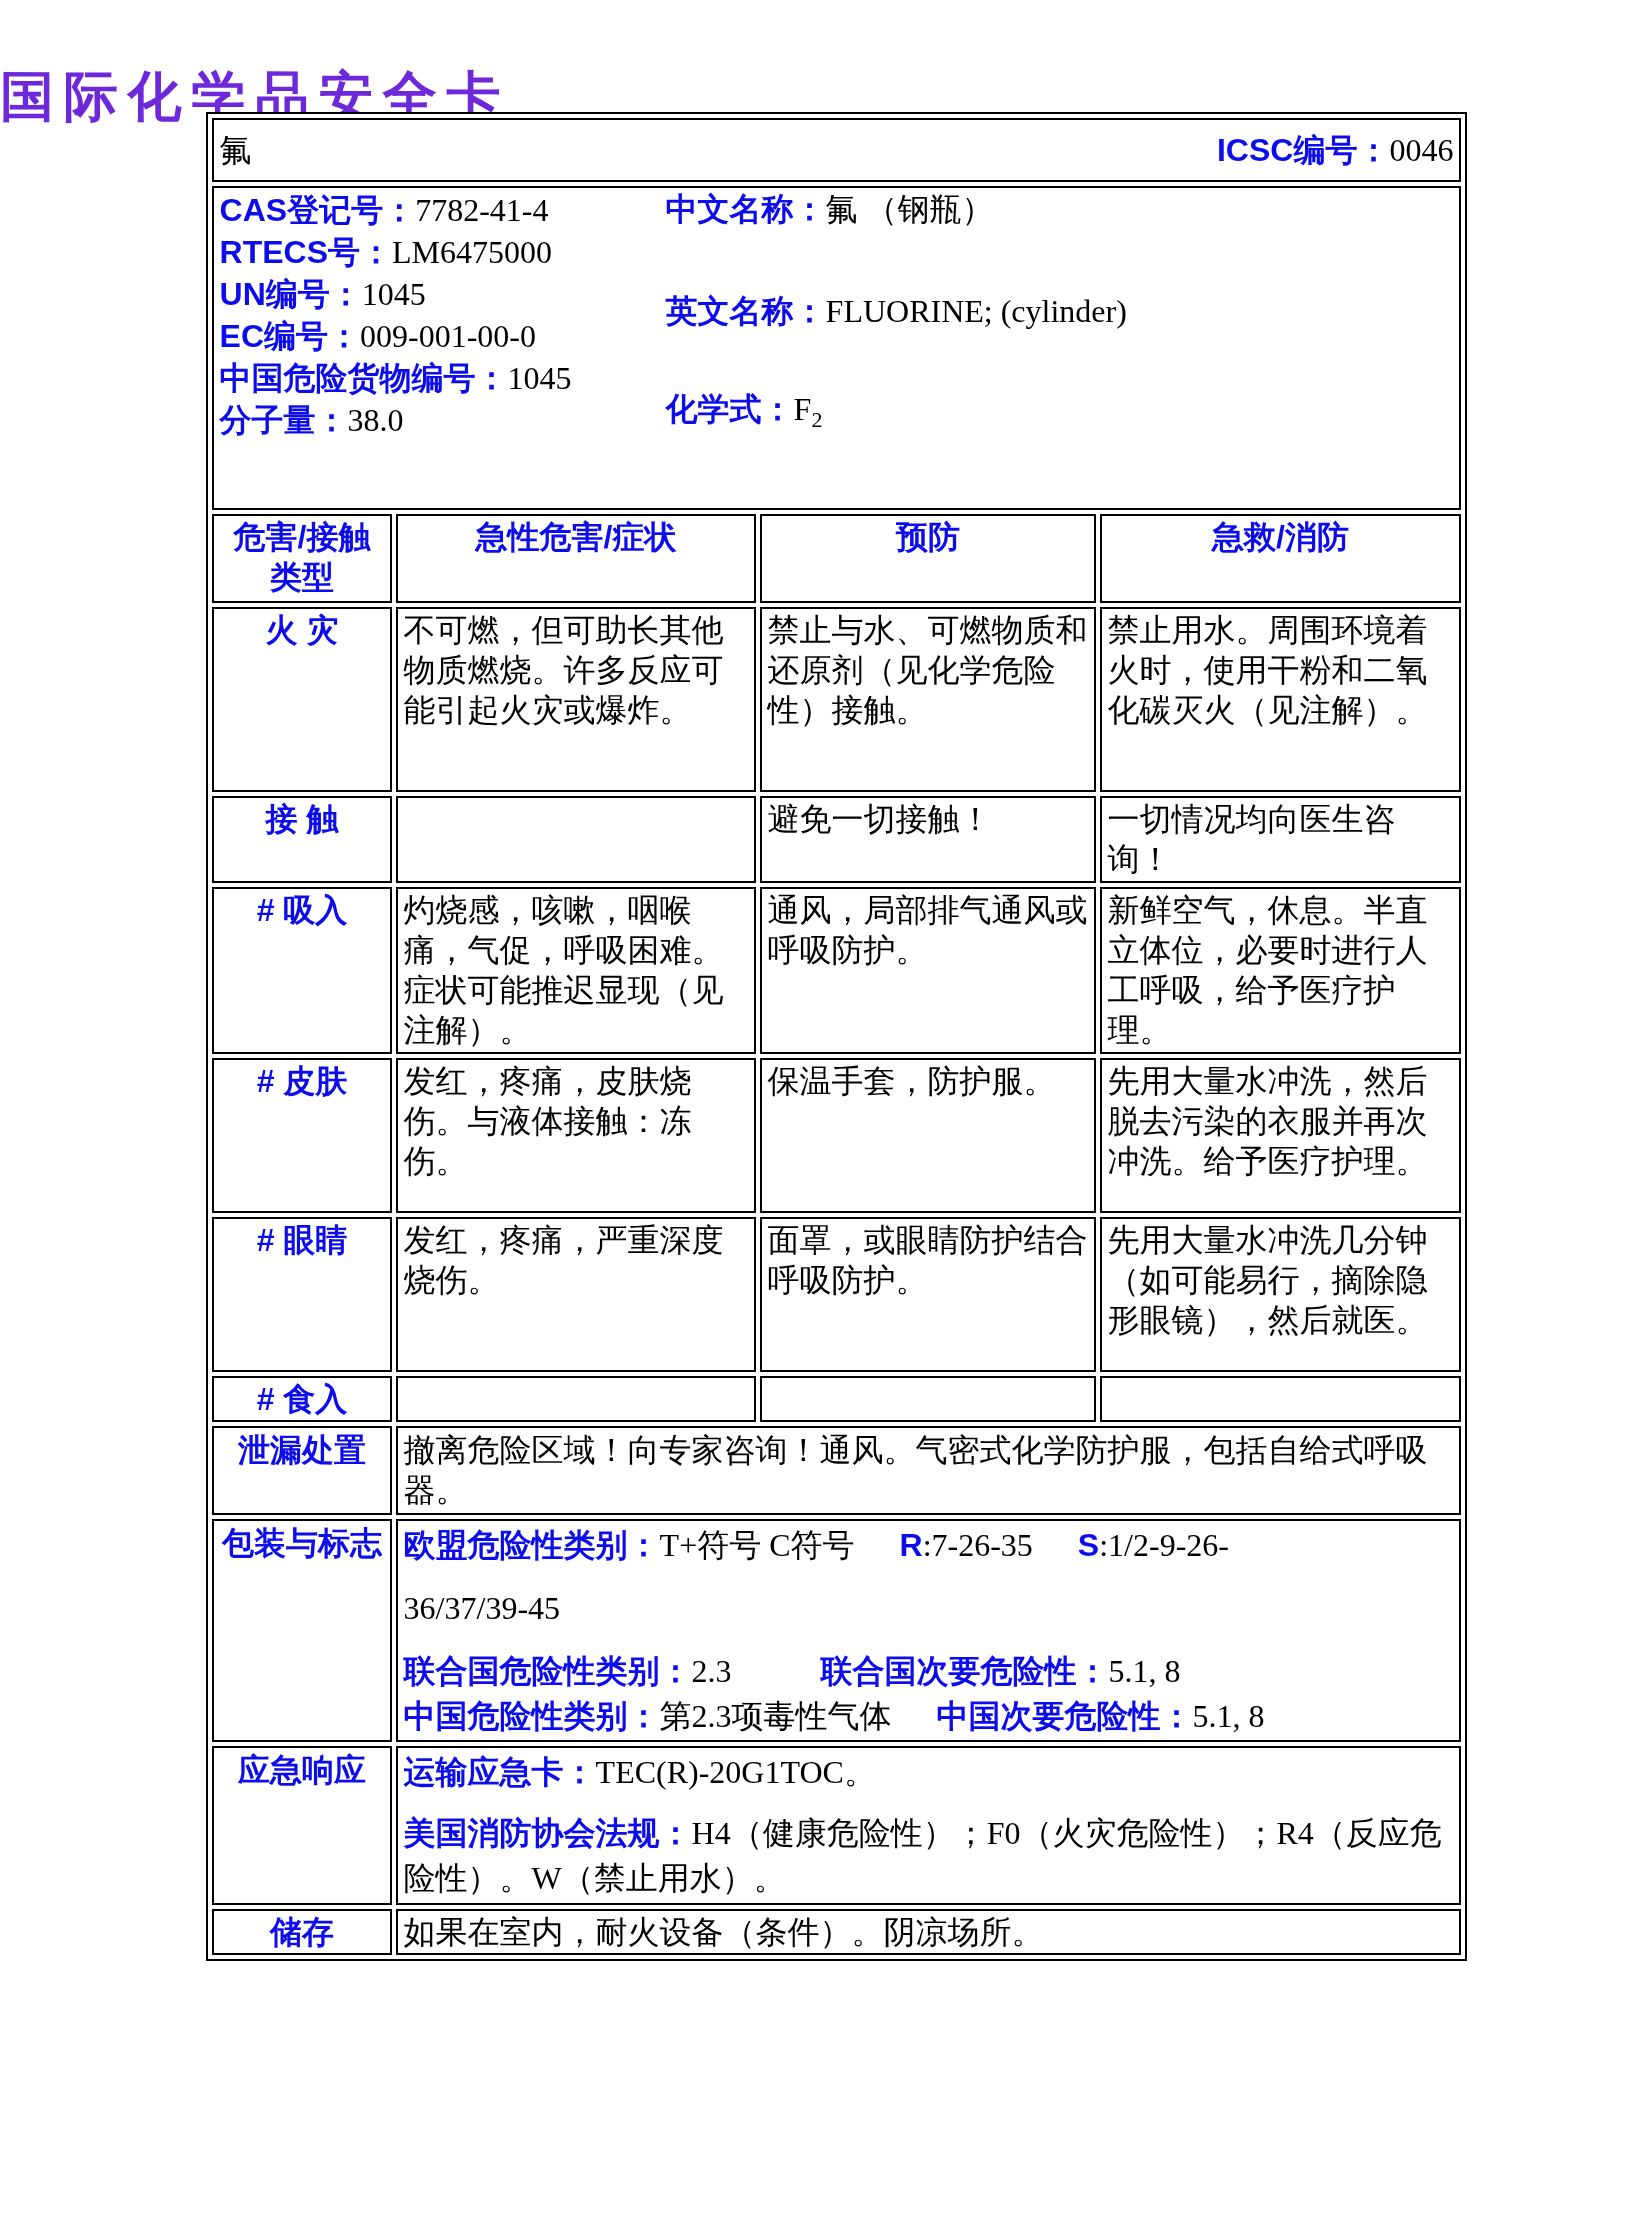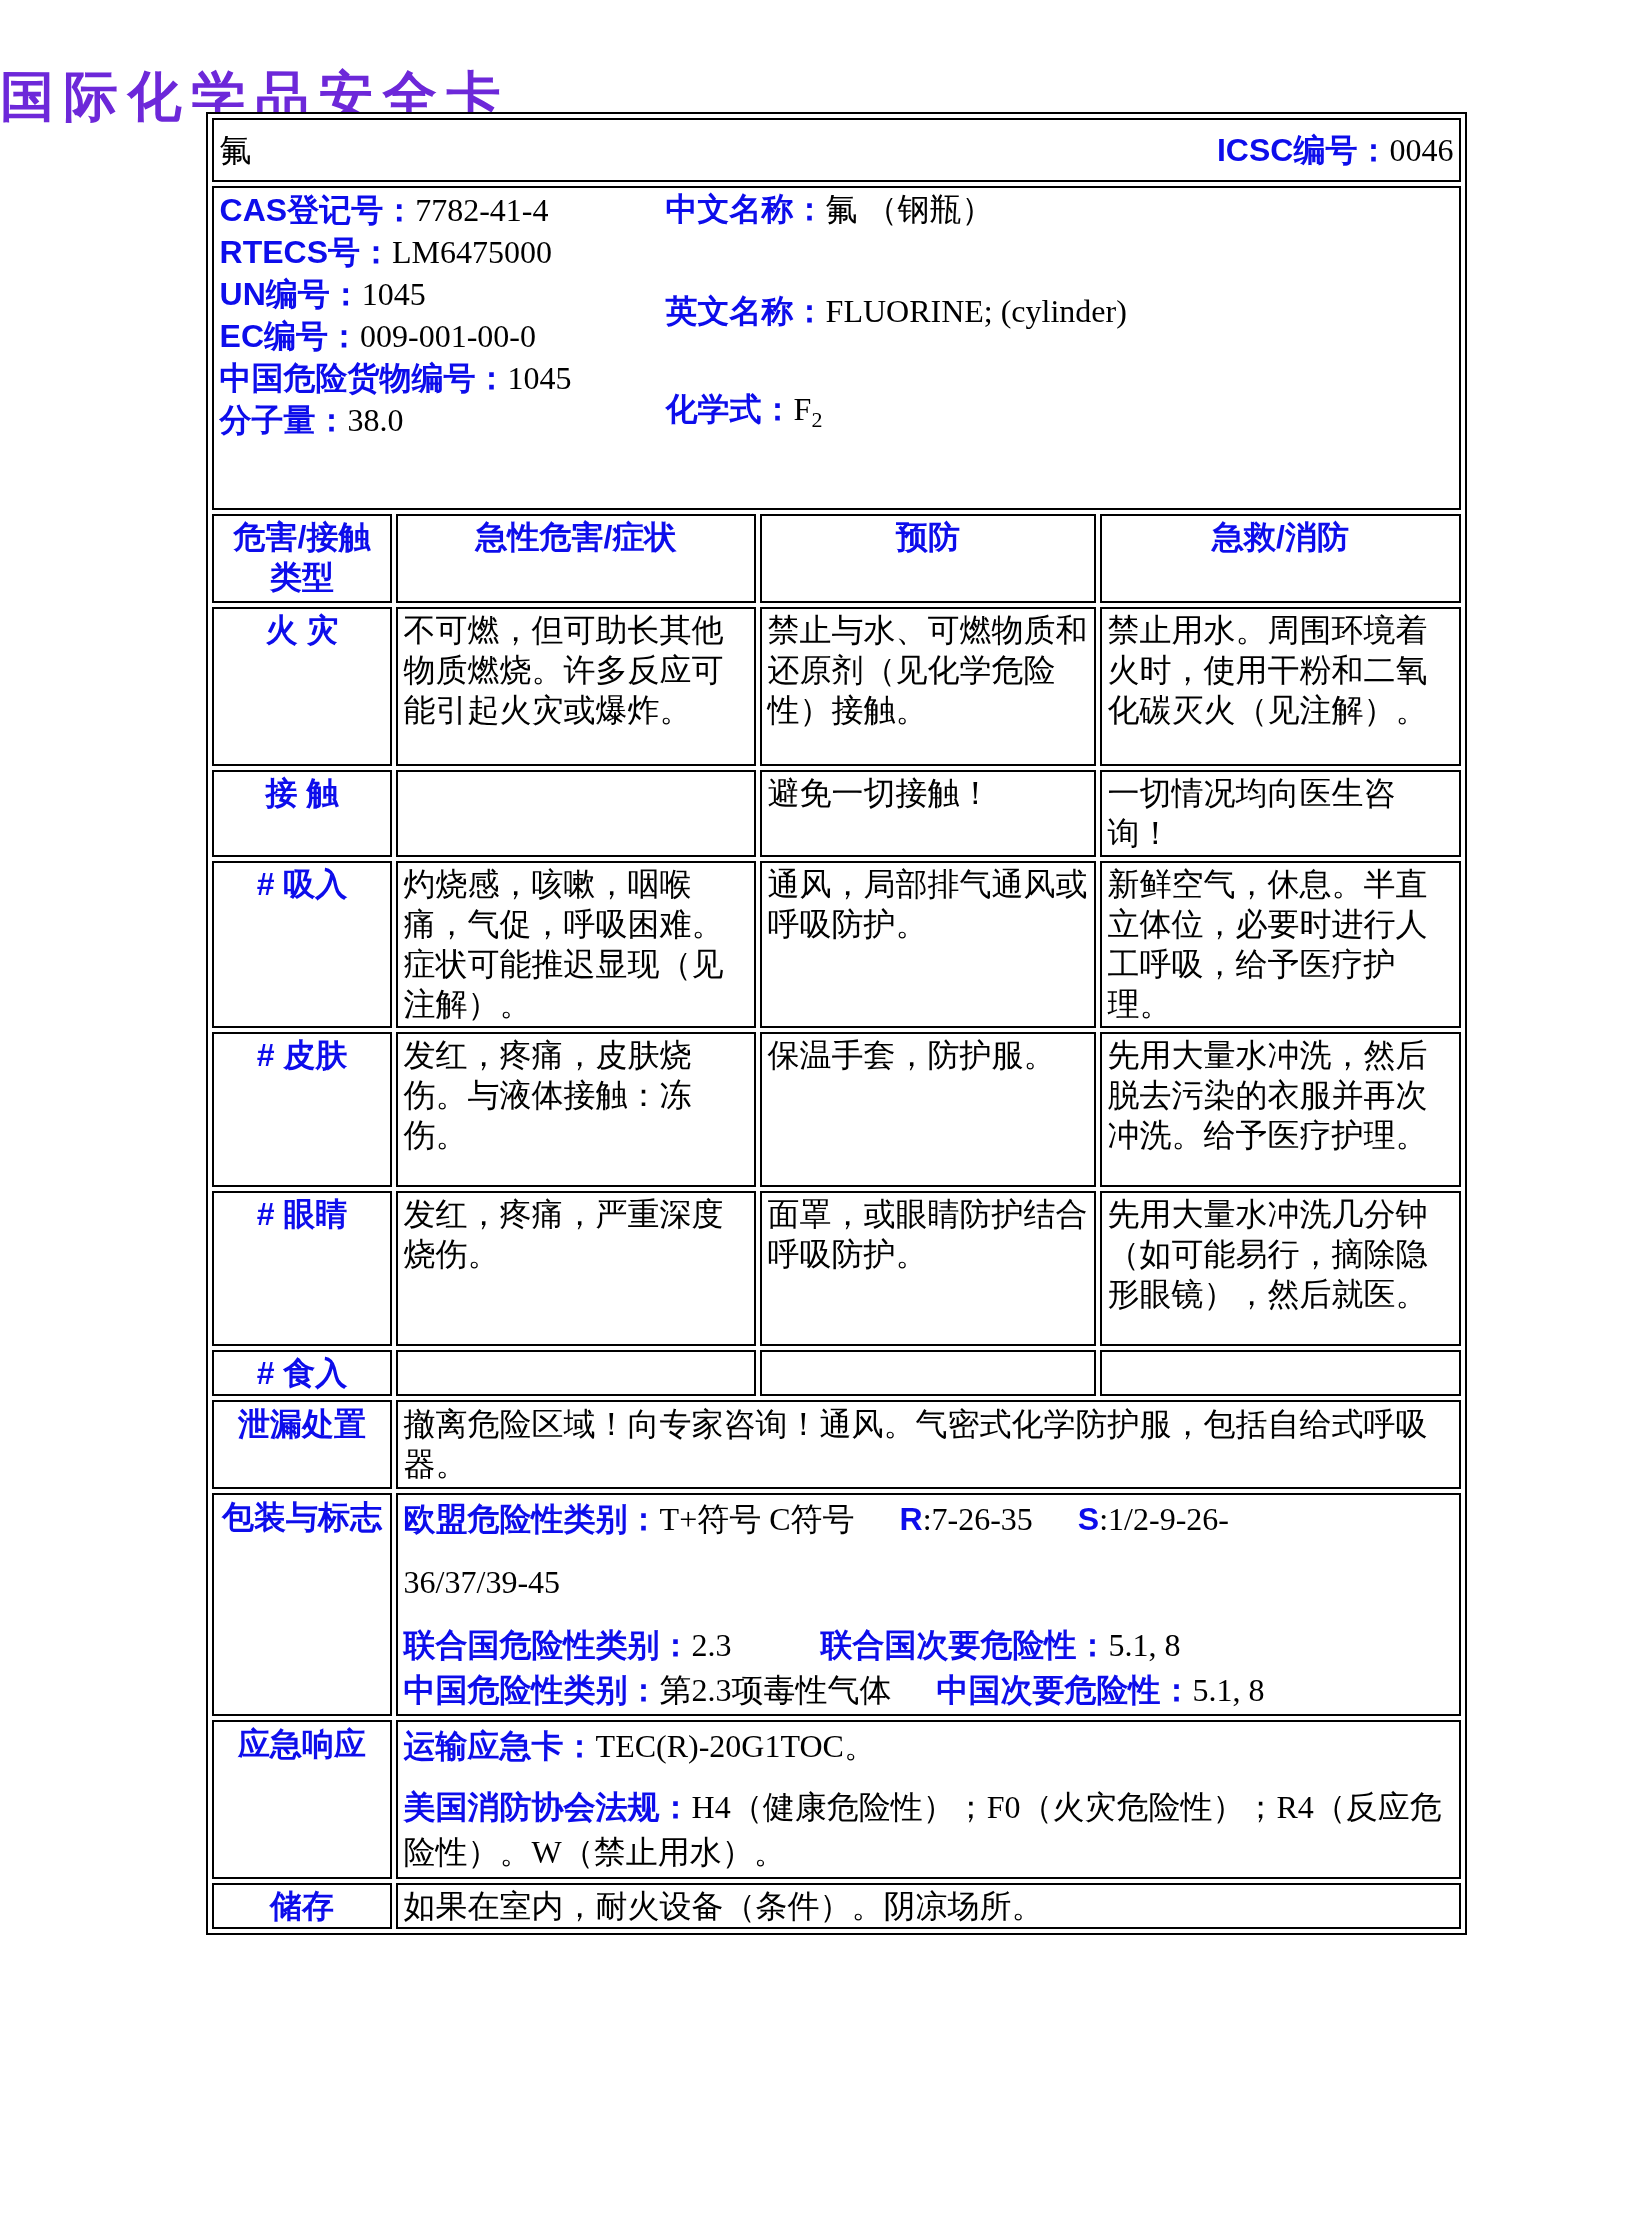--- a/index.html
+++ b/index.html
@@ -51,21 +51,21 @@
   .lbl {
     color: #0d0deb;
     font-family: "Liberation Sans", "DejaVu Sans", sans-serif;
     font-weight: bold;
   }
   .val { color: #000; }
   
   .r-head1 td   { height: 64px; }
   .r-info td    { height: 324px; }
   .r-colhead td { height: 89px; }
-  .r-fire td    { height: 159px; margin-top: 45px; }
+  .r-fire td    { height: 185px; margin-top: 45px; }
   .r-expl td    { height: 159px; }
   .r-cont td    { height: 78px; }
   .r-inh td     { height: 159px; margin-left: 26px; }
   .r-skin td    { height: 155px; }
   .r-eye td     { height: 155px; }
   .r-ing td     { height: 43px; }
   .r-spill td   { height: 89px; }
   .r-pack td    { height: 180px; }
   .r-emer td    { height: 158px; }
   .r-stor td    { height: 46px; }

